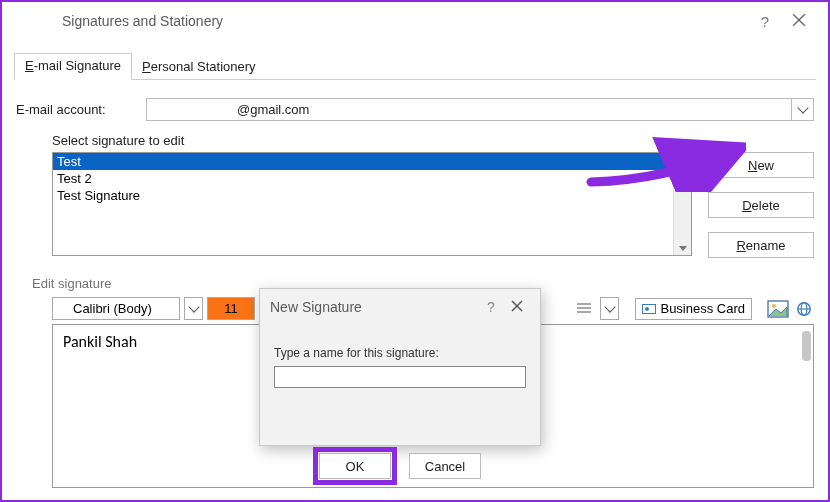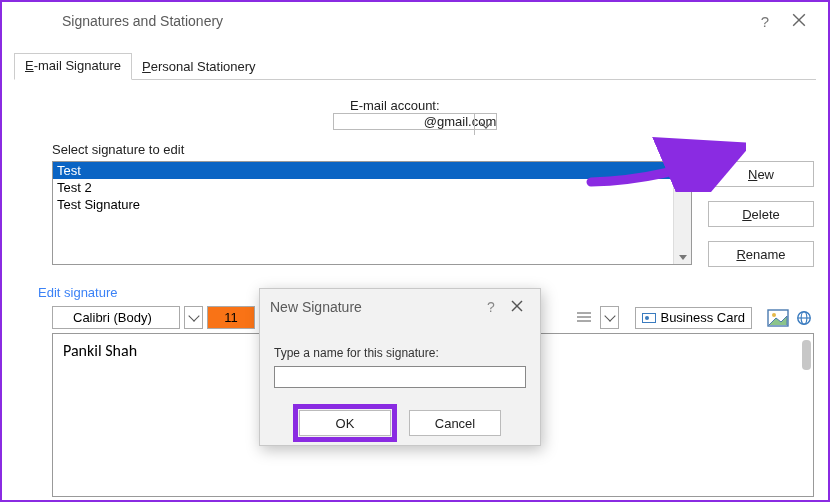--- a/index.html
+++ b/index.html
@@ -13,21 +13,21 @@
 .titlebar .close svg { width: 14px; height: 14px; }
 
 .tabs { display: flex; align-items: flex-end; padding: 0 12px; height: 28px; margin-top: 12px; }
 .tab { padding: 4px 10px 6px; color: #222; position: relative; }
 .tab.active { border: 1px solid #ccc; border-bottom: 1px solid #fff; background: #fff; z-index: 2; }
 .tab .u { text-decoration: underline; }
 .tab-line { position: absolute; left: 12px; right: 12px; top: 77px; height: 1px; background: #ccc; z-index: 1; }
 
 .body-area { padding: 10px 14px 0 14px; position: relative; }
 
-.row1 { display: flex; align-items: center; margin-top: 8px; flex-direction: column; }
+.row1 { display: flex; align-items: center; margin-top: 8px; }
 .label-acct { width: 130px; color: #222; }
 .acct-field { flex: 1; height: 23px; border: 1px solid #bbb; display: flex; align-items: center; background: #fff; position: relative; }
 .acct-text { padding-left: 90px; color: #222; }
 .acct-drop { width: 22px; height: 21px; border-left: 1px solid #bbb; display: flex; align-items: center; justify-content: center; position: absolute; right: 0; top: 0; }
 .chev { width: 8px; height: 8px; border-right: 1.5px solid #555; border-bottom: 1.5px solid #555; transform: rotate(45deg); margin-top: -3px; }
 
 .select-lbl { margin: 12px 0 4px 36px; color: #222; }
 
 .list-row { display: flex; padding-left: 36px; }
 .listbox { flex: 1; border: 1px solid #999; height: 104px; position: relative; background: #fff; }
@@ -35,21 +35,21 @@
 .list-item.sel { background: #0a64c4; color: #fff; }
 .scrollcol { width: 18px; height: 102px; position: absolute; right: 0; top: 0; background: #f0f0f0; border-left: 1px solid #ddd; display: flex; flex-direction: column; justify-content: space-between; align-items: center; }
 .scrollcol .tri { width: 0; height: 0; border-left: 4px solid transparent; border-right: 4px solid transparent; margin: 4px 0; }
 .scrollcol .tri.up { border-bottom: 5px solid #777; }
 .scrollcol .tri.dn { border-top: 5px solid #777; }
 
 .btn-col { width: 106px; margin-left: 16px; display: flex; flex-direction: column; gap: 14px; }
 .winbtn { height: 26px; border: 1px solid #bbb; background: #fff; display: flex; align-items: center; justify-content: center; font-size: 13px; color: #222; }
 .winbtn .u { text-decoration: underline; }
 
-.edit-lbl { margin: 18px 0 6px 22px; color: #3b82f6; }
+.edit-lbl { margin: 18px 0 6px 16px; color: #737373; }
 
 .toolbar { display: flex; align-items: center; margin-left: 36px; gap: 4px; }
 .fontsel { width: 128px; height: 23px; border: 1px solid #aaa; display: flex; align-items: center; padding-left: 20px; background: #fff; position: relative; }
 .sizefield { width: 48px; height: 23px; border: 1px solid #aaa; display: flex; align-items: center; justify-content: center; background: #f97316; text-align: center; }
 .small-drop { width: 19px; height: 23px; border: 1px solid #aaa; display: flex; align-items: center; justify-content: center; background: #fff; }
 .tool-icon { width: 24px; height: 22px; display: flex; align-items: center; justify-content: center; color: #555; }
 .bizcard { height: 22px; border: 1px solid #aaa; padding: 8px 6px; display: flex; align-items: center; gap: 4px; background: #fff; }
 .bizcard .card-ic { width: 14px; height: 10px; border: 1.5px solid #3a7bbf; position: relative; }
 .bizcard .card-ic::after { content: ""; position: absolute; left: 2px; top: 2px; width: 4px; height: 4px; background: #3a7bbf; border-radius: 2px; }
 .link-ic { width: 20px; height: 20px; display: flex; align-items: center; justify-content: center; }
@@ -65,21 +65,21 @@
 .modal { position: absolute; left: 257px; top: 286px; width: 282px; height: 158px; background: #f2f2f2; border: 1px solid #c8c8c8; box-shadow: 2px 4px 14px rgba(0,0,0,0.25); z-index: 10; }
 .modal-title { height: 35px; display: flex; align-items: center; padding: 0 10px; color: #5a5a5a; font-size: 14px; }
 .modal-title .t { flex: 1; }
 .modal-title .q { width: 26px; text-align: center; color: #888; }
 .modal-title .x { width: 26px; text-align: center; }
 .modal-title .x svg { width: 12px; height: 12px; }
 .modal-body { padding: 2px 14px; }
 .modal-lbl { font-size: 12px; color: #333; margin-top: 20px; }
 .modal-input { width: 100%; height: 22px; border: 1px solid #888; background: #fff; margin-top: 6px; }
 .modal-btns { display: flex; justify-content: center; gap: 18px; margin-top: 22px; }
-.modal-btns .winbtn { width: 92px; }
+.modal-btns .winbtn { width: 72px; margin-top: 43px; }
 .ok-hl { outline: 5px solid #8a2be2; outline-offset: 1px; }
 
 
 .arrow-svg { position: absolute; left: 584px; top: 134px; width: 160px; height: 56px; z-index: 5; pointer-events: none; }
 </style>
 </head>
 <body>
 
 <div class="outer">
 

